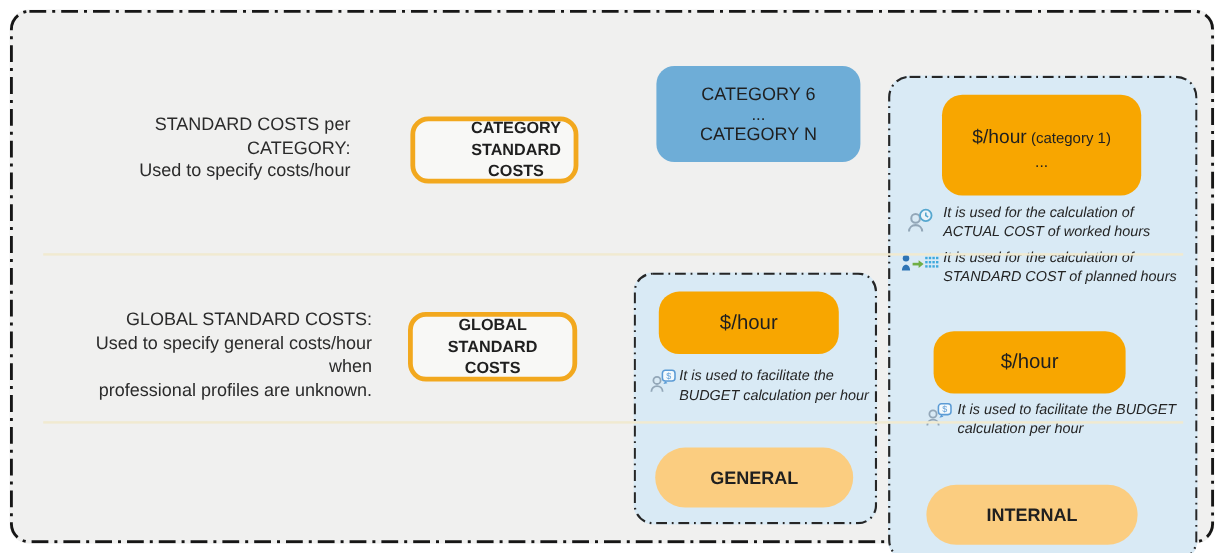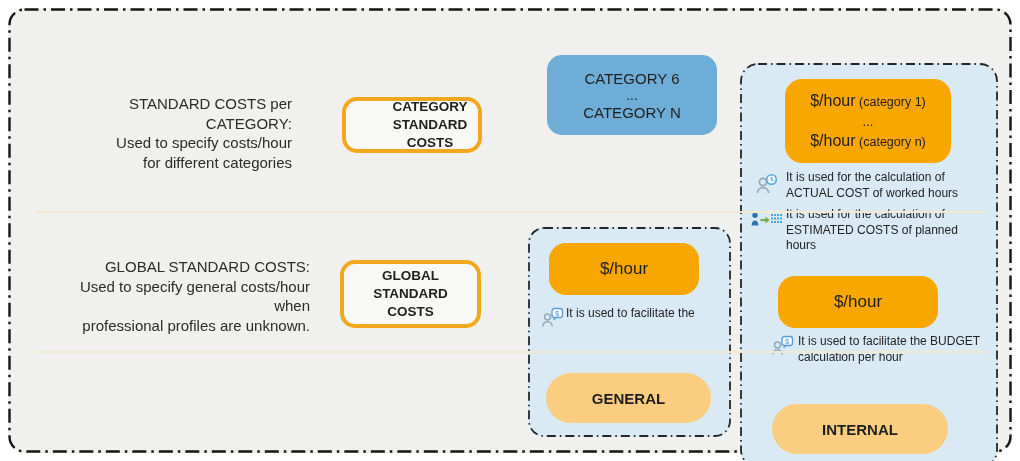--- a/index.html
+++ b/index.html
@@ -19,21 +19,21 @@
   .blue-box .ln{line-height:21px;}
   .blue-box .dots{line-height:13px;font-size:14px;}
   .panel{background:#d9eaf5;border-radius:18px;z-index:1;}
   .rate-box{background:#f8a600;border-radius:17px;display:flex;flex-direction:column;
             align-items:center;justify-content:center;text-align:center;z-index:2;}
   .rate{font-size:17px;}
   .rate-sm{font-size:16px;}
   .suffix{font-size:12.5px;}
   .rate-dots{font-size:13px;line-height:13px;}
   .rate-ln{line-height:25px;}
-  .usage-text{font-size:12px;line-height:15.5px;color:#242424;}
+  .usage-text{font-size:12px;line-height:15.5px;color:#242424;font-style:italic;}
   .label-box{background:#fbcd80;border-radius:25px;display:flex;align-items:center;justify-content:center;
              font-weight:bold;font-size:15px;z-index:2;}
   .icon{display:block;}
 </style>
 </head>
 <body>
 
 <div id="stage">
 
   <div id="frame" class="abs">
@@ -41,21 +41,20 @@
       <rect x="1.5" y="1.5" width="1001" height="442" rx="15" fill="none" stroke="#161616" stroke-width="2.4" stroke-dasharray="14 5 2.5 5"></rect>
     </svg>
   </div>
 
   <div class="abs divider" style="left:36px;top:211px;width:950px;"></div>
   <div class="abs divider" style="left:36px;top:351px;width:950px;"></div>
 
   <div class="abs desc" style="left:40px;top:94px;width:252px;">
     <div>STANDARD COSTS per CATEGORY:</div>
     <div>Used to specify costs/hour</div>
-    <div>for different categories</div>
   </div>
 
   <div class="abs pill-btn" style="left:342px;top:97px;width:140px;height:56px;padding-left:36px;">
     <span>CATEGORY</span>
     <span>STANDARD  COSTS</span>
   </div>
 
   <div class="abs blue-box" style="left:547px;top:55px;width:170px;height:80px;">
     <div class="ln">CATEGORY 6</div>
     <div class="dots">...</div>
@@ -65,23 +64,20 @@
   <div class="abs panel" style="left:740px;top:32px;width:258px;height:405px;margin-top:31px;">
     <svg class="dash-svg" viewBox="0 0 258 405">
       <rect x="1" y="1" width="256" height="403" rx="17" fill="none" stroke="#262626" stroke-width="1.8" stroke-dasharray="9 4 1.5 4"></rect>
     </svg>
 
     <div class="abs rate-box" style="left:45px;top:16px;width:166px;height:84px;">
       <div class="rate-ln">
         <span class="rate-sm">$/hour</span><span class="suffix"> (category 1)</span>
       </div>
       <div class="rate-dots">...</div>
-      <div class="rate-ln">
-        <span class="rate-sm">$/hour</span><span class="suffix"> (category n)</span>
-      </div>
     </div>
 
     <svg class="abs icon" style="left:14px;top:108px;" width="26" height="26" viewBox="0 0 26 26">
       <circle cx="9" cy="11" r="3.6" fill="none" stroke="#93a7b8" stroke-width="1.7"></circle>
       <path d="M3.5 22c0-3.3 2.5-5.4 5.5-5.4s5.5 2.1 5.5 5.4" fill="none" stroke="#93a7b8" stroke-width="1.7"></path>
       <circle cx="17.5" cy="8.5" r="4.8" fill="#eaf4fa" stroke="#56a7cf" stroke-width="1.5"></circle>
       <path d="M17.5 6v2.7l2 1.1" stroke="#56a7cf" stroke-width="1.3" fill="none"></path>
     </svg>
     <div class="abs usage-text" style="left:46px;top:107px;width:200px;">
       <div>It is used for the calculation of</div>
@@ -103,21 +99,21 @@
           <rect x="27" y="7.5" width="2" height="2"></rect>
           <rect x="30" y="7.5" width="2" height="2"></rect>
         <rect x="21" y="11" width="2" height="2"></rect>
           <rect x="24" y="11" width="2" height="2"></rect>
           <rect x="27" y="11" width="2" height="2"></rect>
           <rect x="30" y="11" width="2" height="2"></rect>
       </g>
     </svg>
     <div class="abs usage-text" style="left:46px;top:144px;width:205px;">
       <div>It is used for the calculation of</div>
-      <div>ESTIMATED COSTS of planned hours</div>
+      <div>STANDARD COST of planned hours</div>
     </div>
 
     <div class="abs rate-box" style="left:38px;top:213px;width:160px;height:52px;">
       <span class="rate">$/hour</span>
     </div>
 
     <svg class="abs icon" style="left:30px;top:272px;" width="24" height="21" viewBox="0 0 24 21">
       <circle cx="7.5" cy="10" r="3" fill="none" stroke="#93a7b8" stroke-width="1.5"></circle>
       <path d="M2.8 19.5c0-2.9 2.1-4.8 4.7-4.8s4.7 1.9 4.7 4.8" fill="none" stroke="#93a7b8" stroke-width="1.5"></path>
       <rect x="12" y="1.5" width="10.5" height="9" rx="2.5" fill="#f4fafd" stroke="#5b9bd5" stroke-width="1.3"></rect>
@@ -133,21 +129,21 @@
       <span>INTERNAL</span>
     </div>
   </div>
 
   <div class="abs desc" style="left:40px;top:257px;width:270px;">
     <div>GLOBAL STANDARD COSTS:</div>
     <div>Used to specify general costs/hour when</div>
     <div>professional profiles are unknown.</div>
   </div>
 
-  <div class="abs pill-btn" style="left:340px;top:260px;width:141px;height:68px;">
+  <div class="abs pill-btn" style="left:340px;top:260px;width:141px;height:58px;">
     <span>GLOBAL STANDARD</span>
     <span>COSTS</span>
   </div>
 
   <div class="abs panel" style="left:528px;top:227px;width:203px;height:210px;border-radius:16px;">
     <svg class="dash-svg" viewBox="0 0 203 210">
       <rect x="1" y="1" width="201" height="208" rx="15" fill="none" stroke="#262626" stroke-width="1.8" stroke-dasharray="9 4 1.5 4"></rect>
     </svg>
 
     <div class="abs rate-box" style="left:21px;top:16px;width:150px;height:52px;">
@@ -156,20 +152,21 @@
 
     <svg class="abs icon" style="left:12px;top:80px;" width="24" height="21" viewBox="0 0 24 21">
       <circle cx="7.5" cy="10" r="3" fill="none" stroke="#93a7b8" stroke-width="1.5"></circle>
       <path d="M2.8 19.5c0-2.9 2.1-4.8 4.7-4.8s4.7 1.9 4.7 4.8" fill="none" stroke="#93a7b8" stroke-width="1.5"></path>
       <rect x="12" y="1.5" width="10.5" height="9" rx="2.5" fill="#f4fafd" stroke="#5b9bd5" stroke-width="1.3"></rect>
       <path d="M14.5 10.5l-1.7 2.6 3.4-0.8z" fill="#5b9bd5"></path>
       <text x="17.2" y="8.7" font-size="7.5" fill="#5b9bd5" text-anchor="middle" font-family="Liberation Sans, sans-serif">$</text>
     </svg>
     <div class="abs usage-text" style="left:38px;top:79px;width:165px;">
       <div>It is used to facilitate the</div>
+      <div>BUDGET calculation per hour</div>
     </div>
 
     <div class="abs label-box" style="left:18px;top:146px;width:165px;height:50px;">
       <span>GENERAL</span>
     </div>
   </div>
 
 </div>
 
 </body></html>

